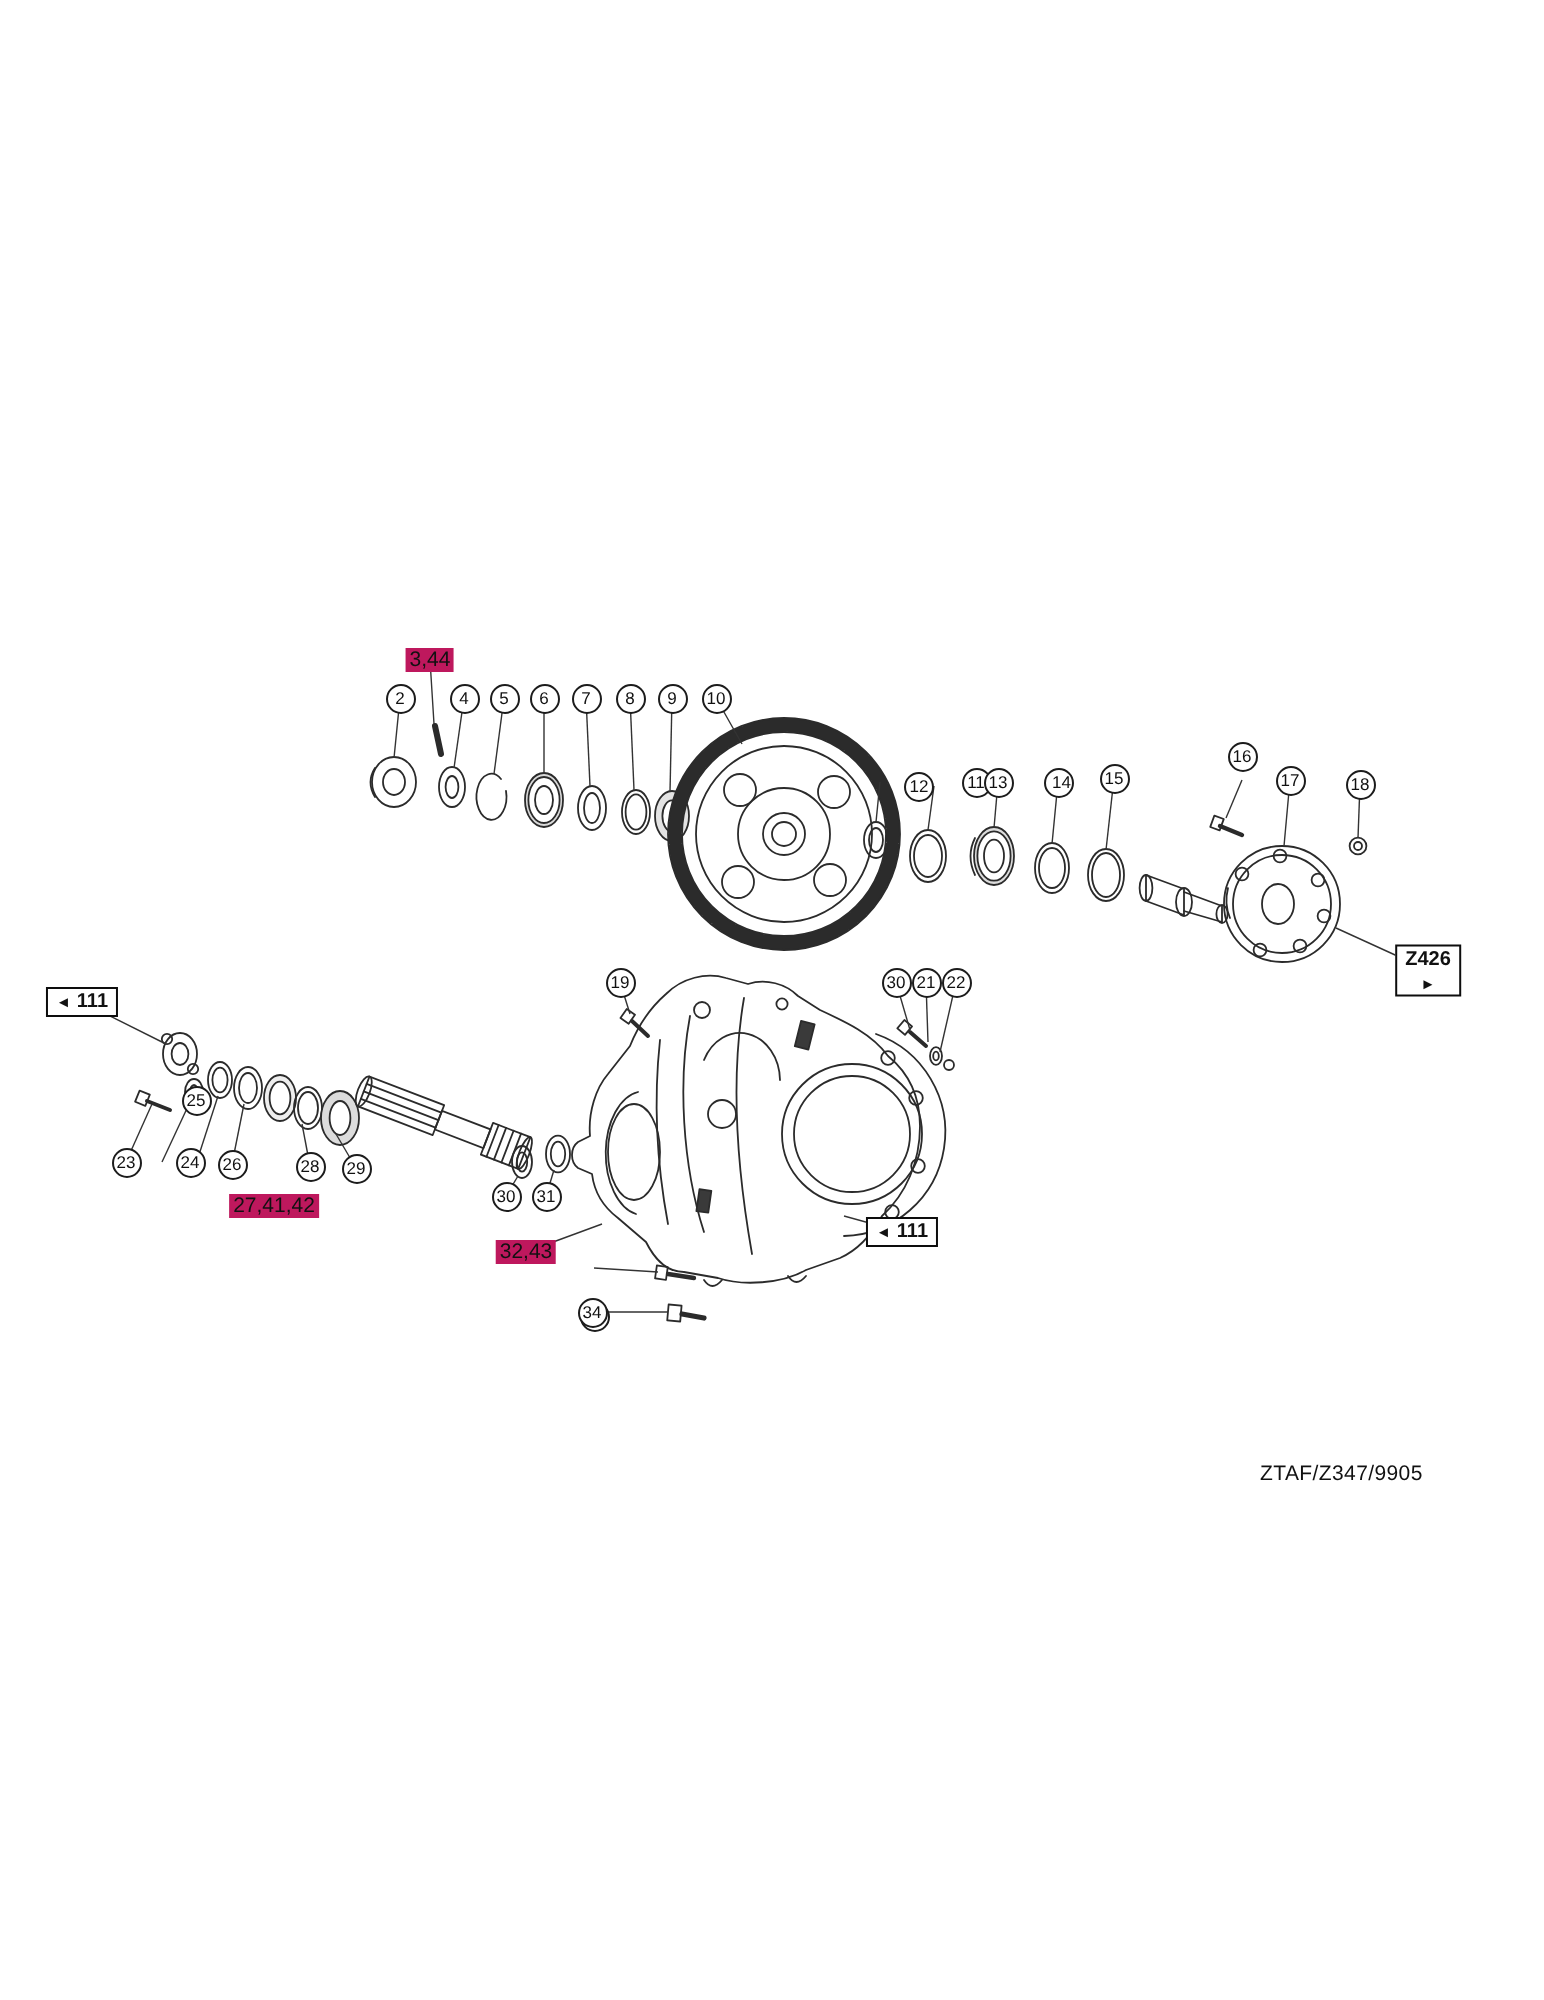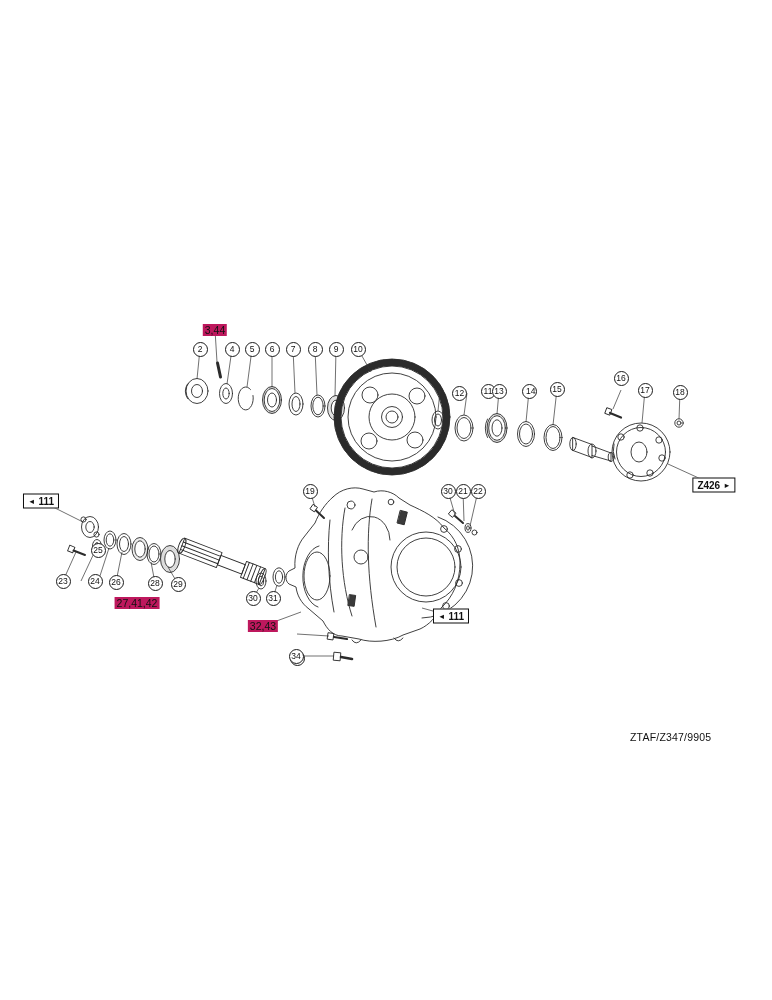--- a/index.html
+++ b/index.html
@@ -310,21 +310,21 @@
       <div class="balloon" style="left: 265.5px; top: 590.5px;">31</div>
       <div class="balloon" style="left: 289.5px; top: 651px;">33</div>
       <div class="balloon" style="left: 288.5px; top: 648.5px;">34</div>
       <div class="part-label" style="left: 215px; top: 330px;">3,44</div>
       <div class="part-label" style="left: 137px; top: 603px;">27,41,42</div>
       <div class="part-label" style="left: 263px; top: 626px;">32,43</div>
       <div class="refbox" style="left: 41px; top: 501px;">
         <span class="arrow">◄</span>
         <span>111</span>
       </div>
-      <div class="refbox" style="left: 714px; top: 485px;">
+      <div class="refbox" style="left: 714px; top: 485px; flex-direction: column;">
         <span>Z426</span>
         <span class="arrow">►</span>
       </div>
       <div class="refbox" style="left: 451px; top: 616px;">
         <span class="arrow">◄</span>
         <span>111</span>
       </div>
     </div>
 
   <div class="drawing-number">ZTAF/Z347/9905</div>

